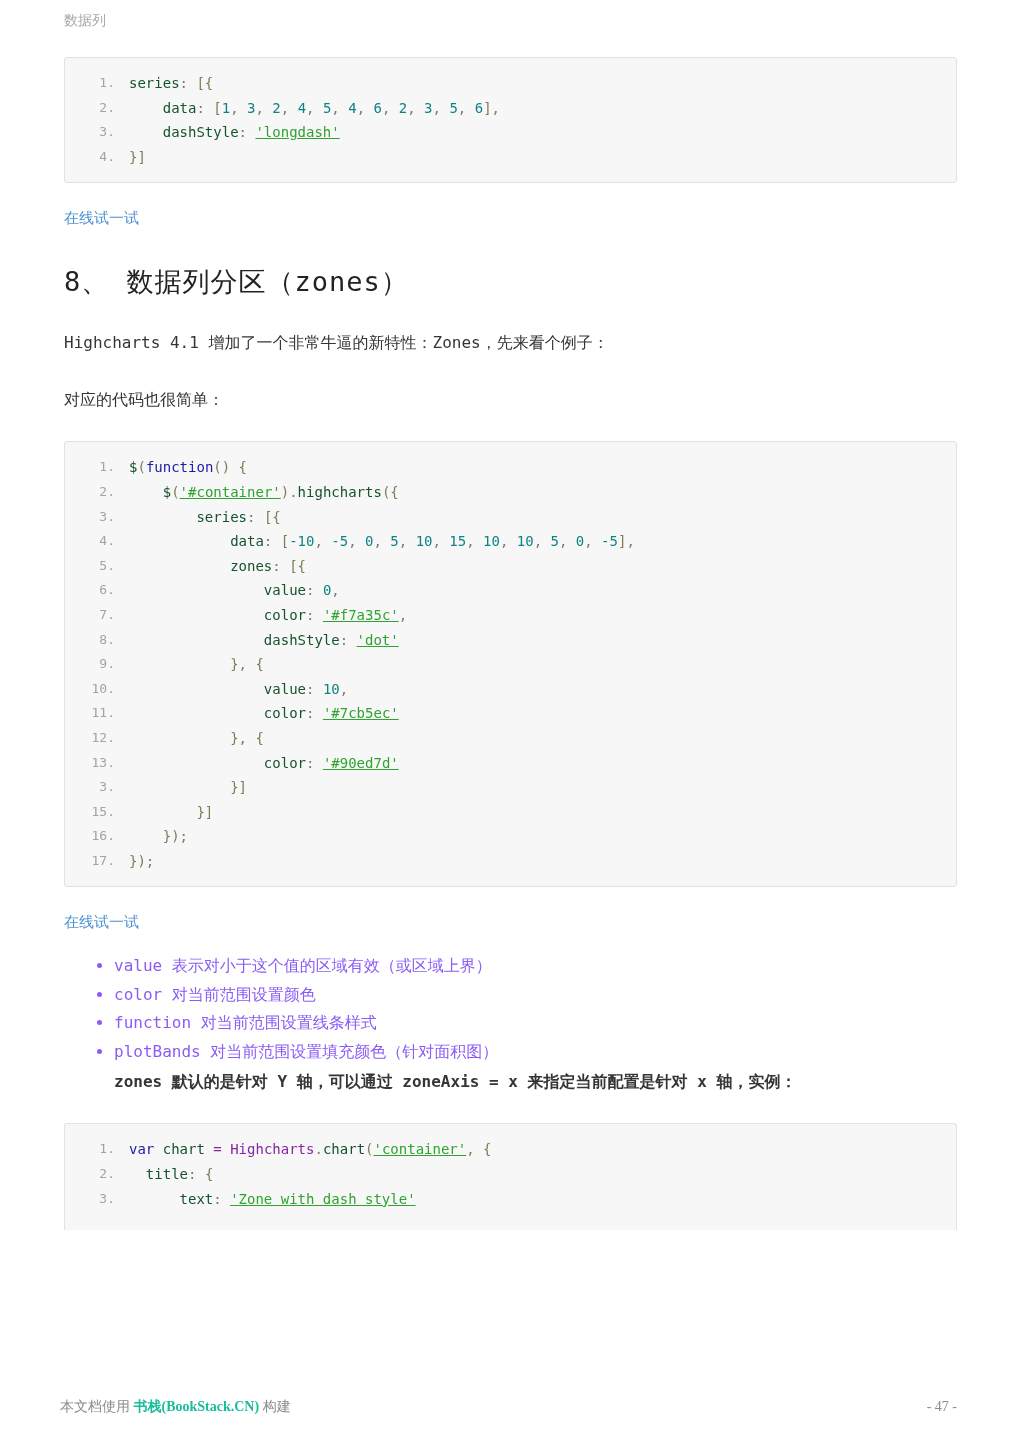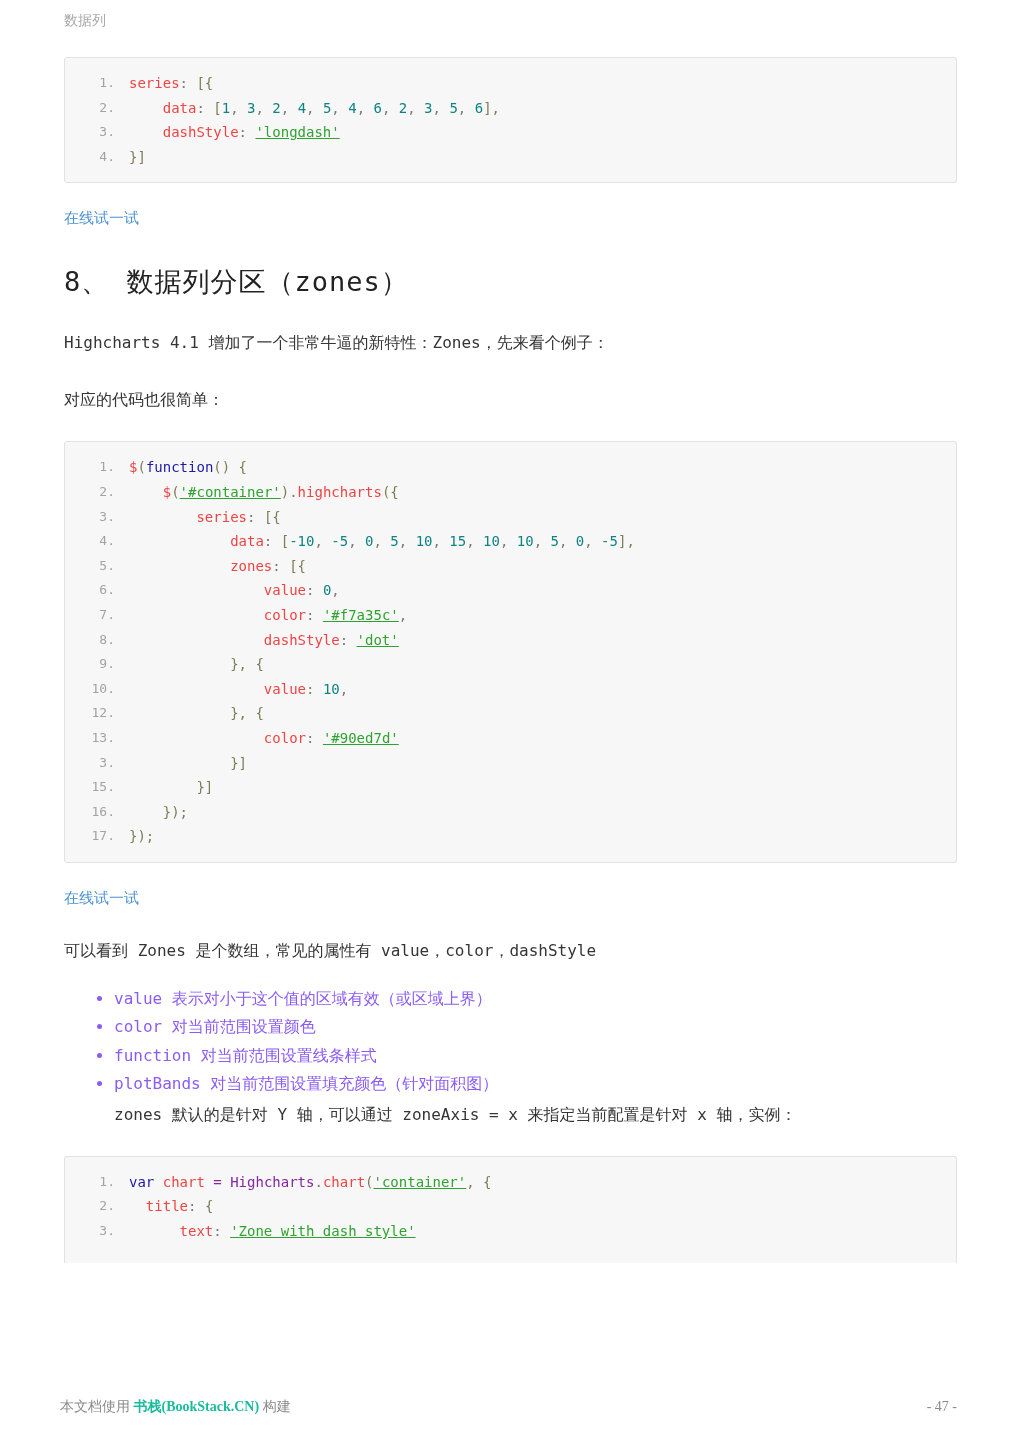--- a/index.html
+++ b/index.html
@@ -31,21 +31,21 @@
     overflow:hidden;
     border-bottom:none;
     border-radius:3px 3px 0 0;
   }
   .code-line{display:flex;line-height:24.6px;}
   .ln{
     flex:none;width:34px;text-align:right;
     color:#a3a3a3;margin-right:14px;font-size:13px;
   }
   .code-text{white-space:pre;}
-  .tk-pln{color:#ef4444;margin-top:48px;}
+  .tk-pln{color:#14532d;margin-top:48px;}
   .tk-kwd{color:#1a1aa6;}
   .tk-typ{color:#8626a0;}
   .tk-str{color:#2fa32f;text-decoration:underline;}
   .tk-lit{color:#0e8383;}
   .tk-pun{color:#7a7a72;}
   .tk-br{color:#7d7d55;}
   
   .try-link{
     display:inline-block;
     margin-top:26px;
@@ -62,21 +62,21 @@
     font-size:16px;line-height:29px;margin:28px 0 0 0;color:#353535;
   }
   ul.props-list{
     margin:20px 0 0 0;padding:0 0 0 50px;list-style:disc;
   }
   ul.props-list li{
     font-size:16px;line-height:28.5px;margin:0 0 0 0;
     color:#8b5cf6;
   }
   .axis-note{
-    margin:1px 0 0 50px;font-size:16px;line-height:29px;color:#353535;
+    margin:1px 0 0 50px;font-size:16px;line-height:29px;color:#353535;font-weight:bold;
   }
   
   .page-footer{
     position:absolute;left:60px;right:62px;bottom:24px;
     display:flex;justify-content:space-between;align-items:baseline;
     font-family:Liberation Serif, serif;
     font-size:14px;color:#8a8a8a;
   }
   .bookstack-link{color:#1abc9c;font-weight:bold;text-decoration:none;cursor:pointer;}
   .page-number{color:#8a8a8a;}
@@ -151,20 +151,24 @@
       </div>
       <div class="code-line">
         <span class="ln">9.</span>
         <span class="code-text"><span class="tk-pln">            </span><span class="tk-br">}, {</span></span>
       </div>
       <div class="code-line">
         <span class="ln">10.</span>
         <span class="code-text"><span class="tk-pln">                value</span><span class="tk-pun">: </span><span class="tk-lit">10</span><span class="tk-pun">,</span></span>
       </div>
       <div class="code-line">
+        <span class="ln">11.</span>
+        <span class="code-text"><span class="tk-pln">                color</span><span class="tk-pun">: </span><span class="tk-str">'#7cb5ec'</span></span>
+      </div>
+      <div class="code-line">
         <span class="ln">12.</span>
         <span class="code-text"><span class="tk-pln">            </span><span class="tk-br">}, {</span></span>
       </div>
       <div class="code-line">
         <span class="ln">13.</span>
         <span class="code-text"><span class="tk-pln">                color</span><span class="tk-pun">: </span><span class="tk-str">'#90ed7d'</span></span>
       </div>
       <div class="code-line">
         <span class="ln">3.</span>
         <span class="code-text"><span class="tk-pln">            </span><span class="tk-br">}]</span></span>
@@ -178,21 +182,20 @@
         <span class="code-text"><span class="tk-pln">    </span><span class="tk-br">});</span></span>
       </div>
       <div class="code-line">
         <span class="ln">17.</span>
         <span class="code-text"><span class="tk-br">});</span></span>
       </div>
     </div>
 
   <a class="try-link">在线试一试</a>
 
-  <p class="body-text">可以看到 Zones 是个数组，常见的属性有 value，color，dashStyle</p>
 
   <ul class="props-list">
       <li>value 表示对小于这个值的区域有效（或区域上界）</li>
       <li>color 对当前范围设置颜色</li>
       <li>function 对当前范围设置线条样式</li>
       <li>plotBands 对当前范围设置填充颜色（针对面积图）</li>
     </ul>
 
   <div class="axis-note">zones 默认的是针对 Y 轴，可以通过 zoneAxis = x 来指定当前配置是针对 x 轴，实例：</div>
 

